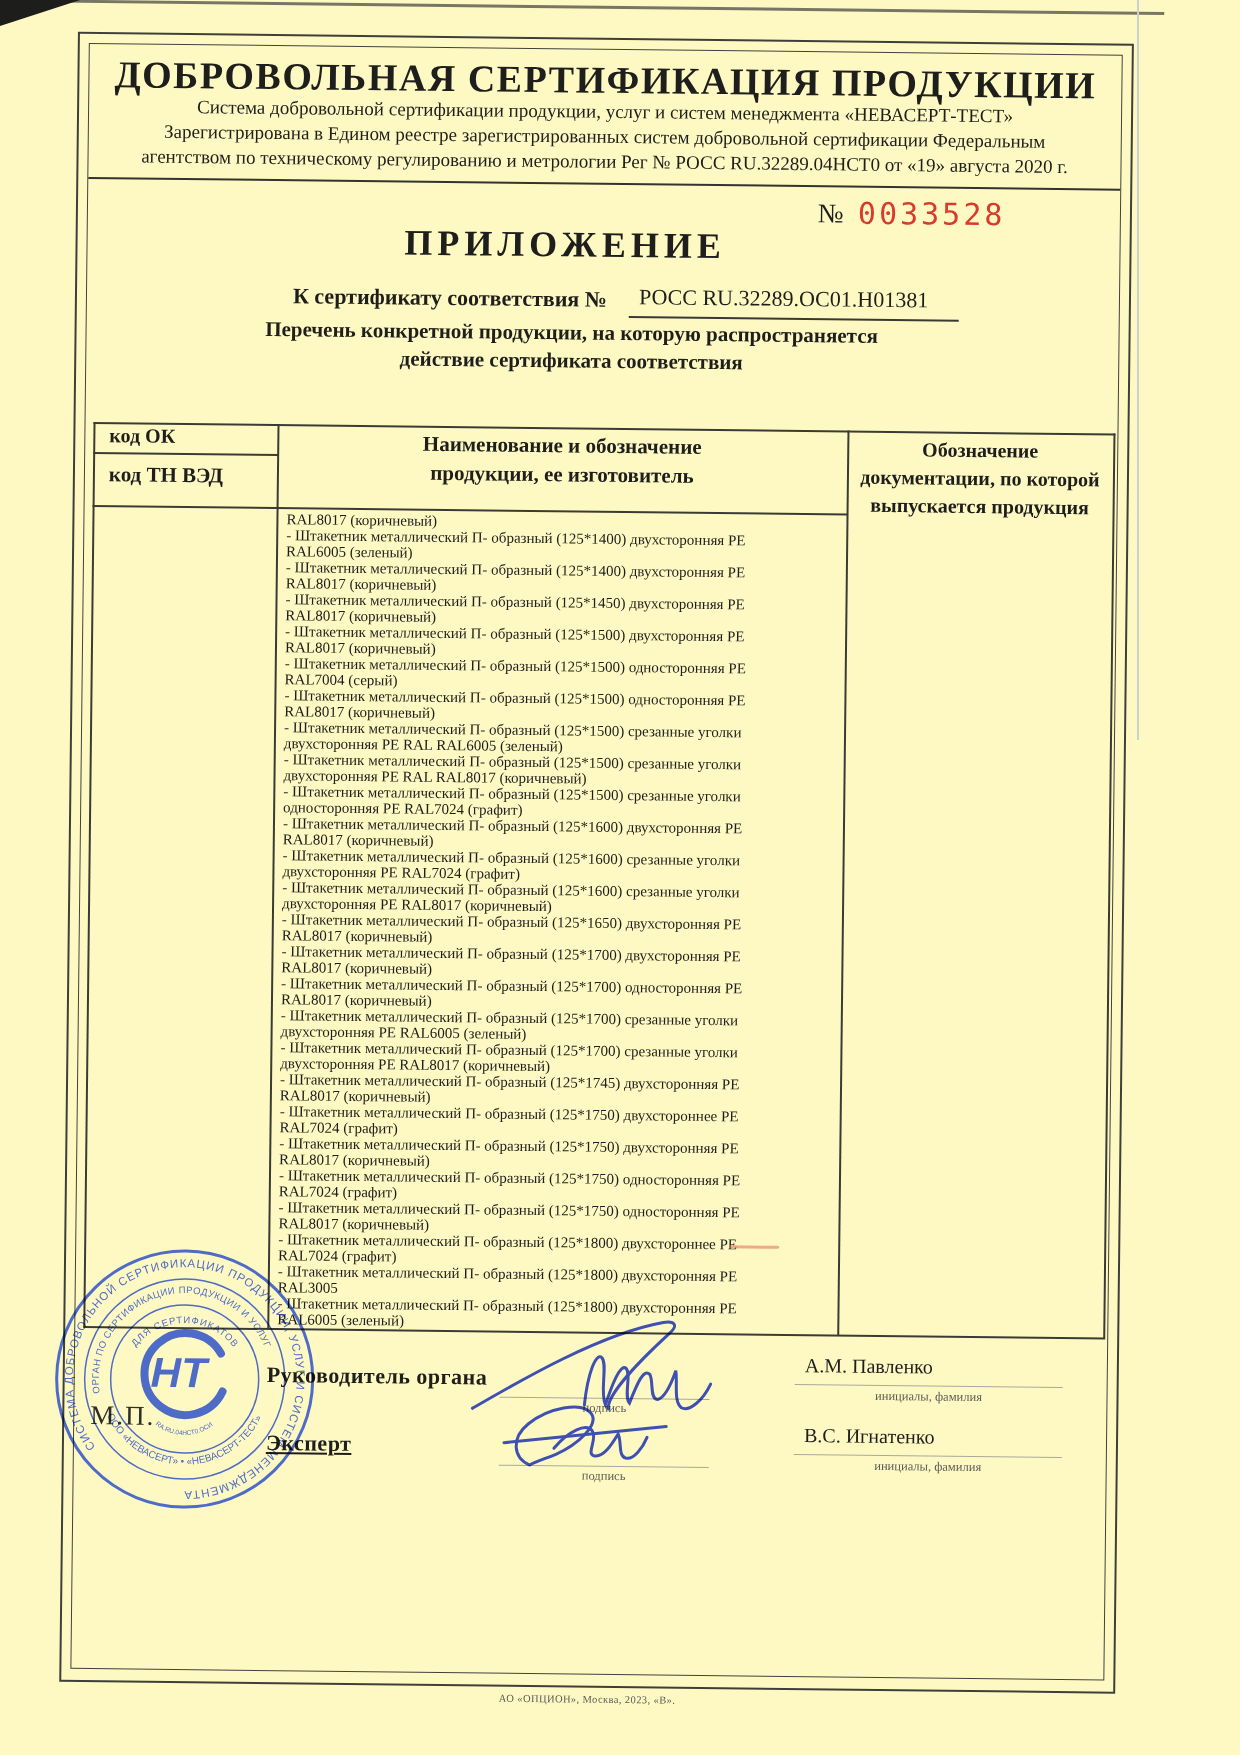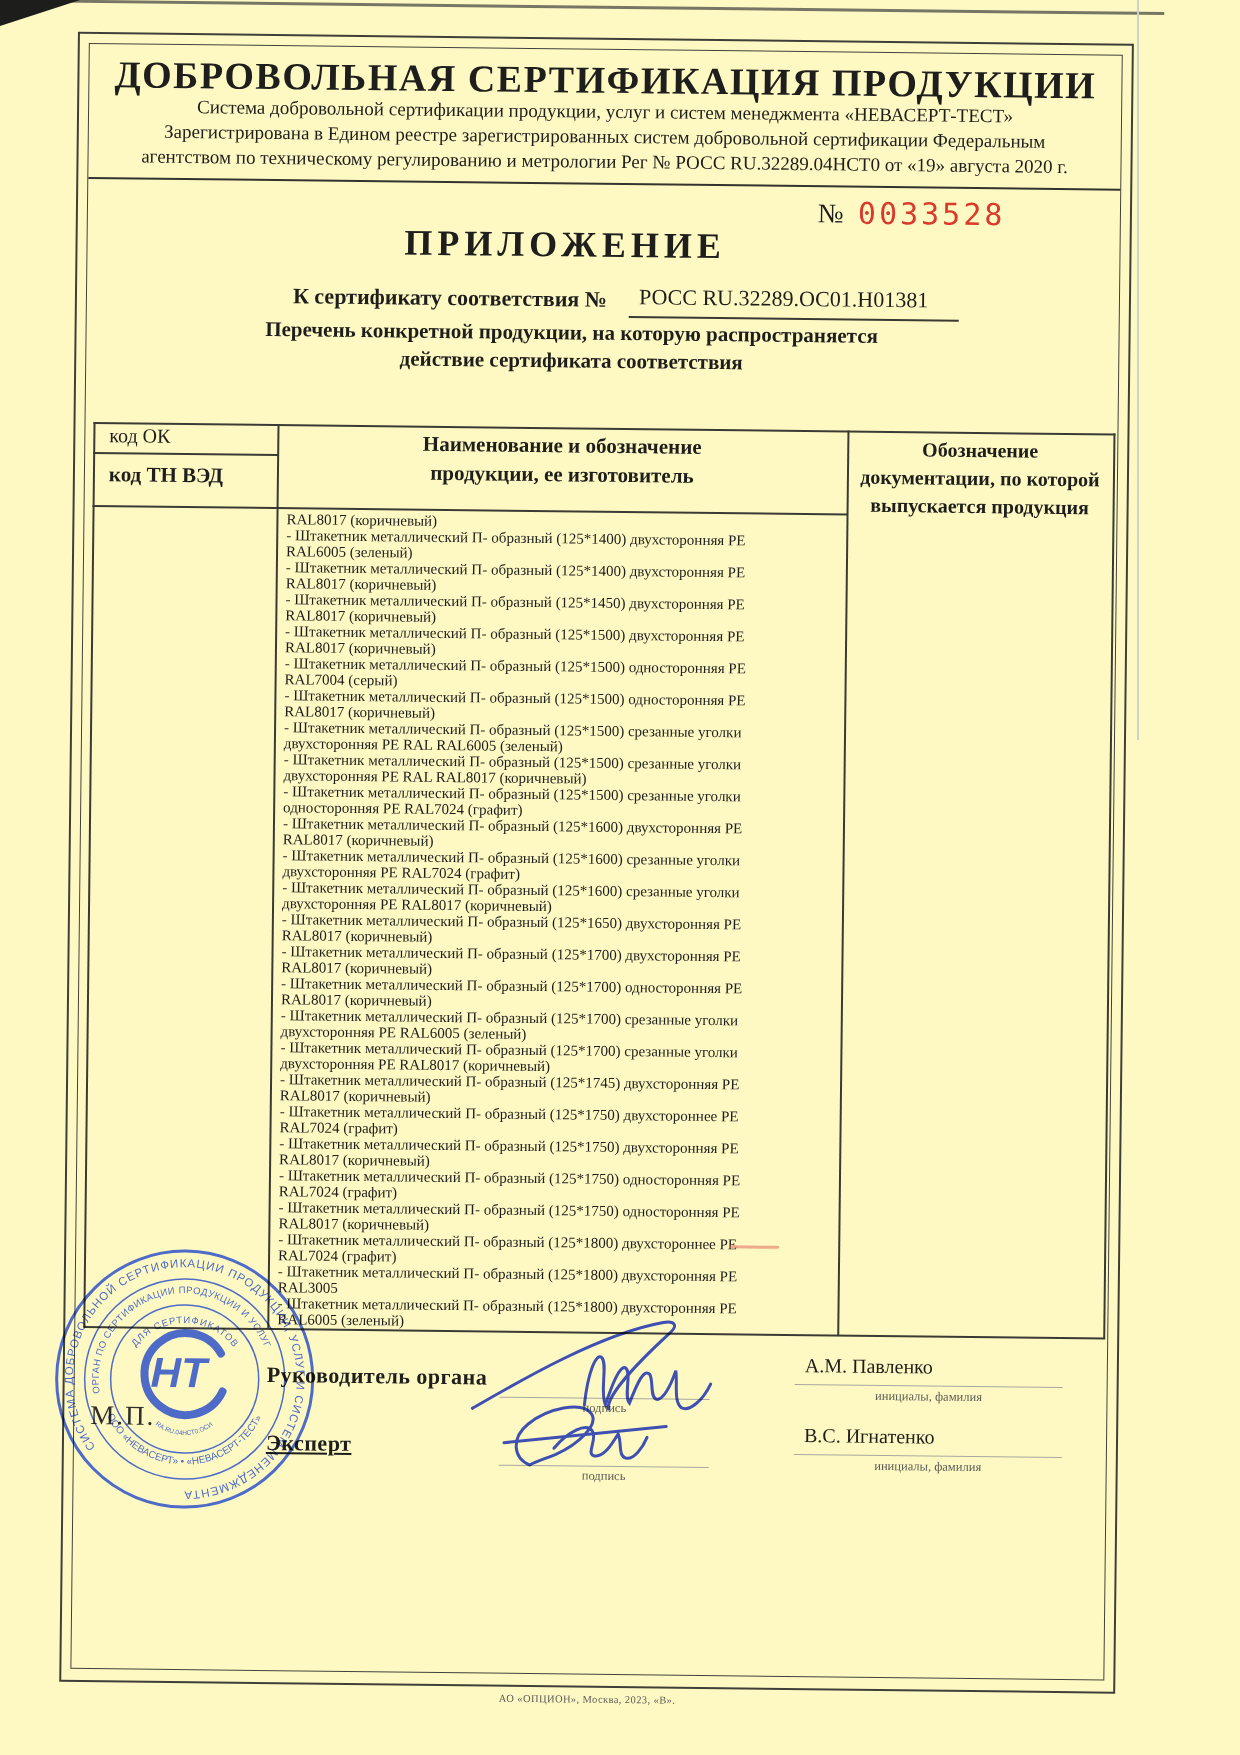--- a/index.html
+++ b/index.html
@@ -37,21 +37,21 @@
   .t-top{left:88px;top:428px;width:1022px;height:1.8px;}
   .t-bottom{left:88px;top:1332px;width:1022px;height:1.8px;}
   .t-left{left:88px;top:428px;width:1.8px;height:905px;}
   .t-right{left:1108px;top:428px;width:1.8px;height:905px;}
   .t-v1{left:272px;top:428px;width:1.8px;height:905px;}
   .t-v2{left:842px;top:428px;width:1.8px;height:905px;}
   .t-subdiv{left:88px;top:458px;width:185px;height:1.6px;}
   .t-hsep{left:88px;top:511px;width:755px;height:1.6px;}
 
   
-  .c1a{left:104px;top:430px;font-size:20px;font-weight:normal;}
+  .c1a{left:104px;top:430px;font-size:20px;font-weight:bold;}
   .c1b{left:104px;top:468px;font-size:21px;font-weight:bold;}
   .c2h{left:274px;top:432px;width:566px;text-align:center;font-size:21px;font-weight:bold;line-height:29px;}
   .c3h{left:844px;top:432px;width:262px;text-align:center;font-size:20px;font-weight:bold;line-height:28px;}
 
   
   .tbody{left:282px;top:515px;width:560px;font-size:15px;line-height:16px;}
   .bline{white-space:nowrap;}
 
   
   .role1{left:272px;top:1366px;font-size:22px;font-weight:bold;letter-spacing:0.5px;}

